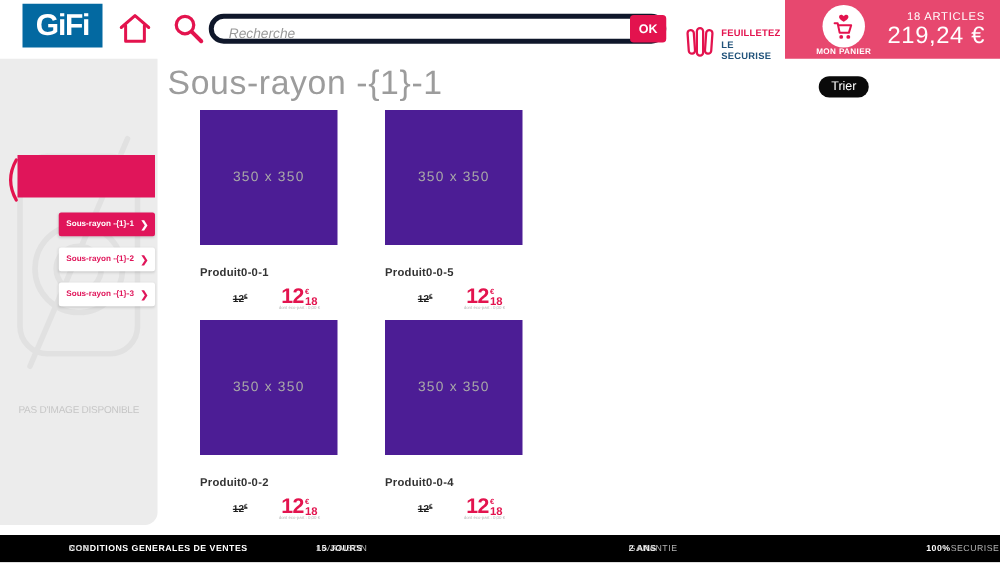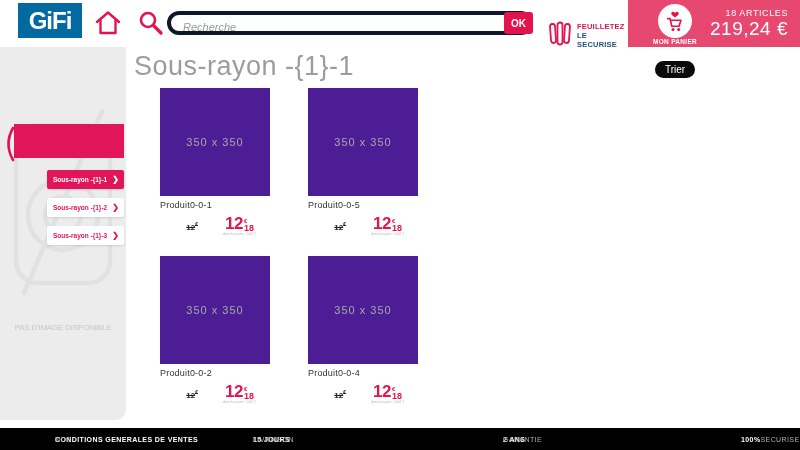--- a/index.html
+++ b/index.html
@@ -54,21 +54,21 @@
   .page-title{position:absolute;left:134px;top:51px;font-size:27px;font-weight:300;
               color:#9c9c9c;letter-spacing:.5px;}
   .trier{position:absolute;left:655px;top:61px;height:17px;padding:0 10px;border:none;border-radius:9px;
          background:#0a0a0a;color:#fff;font-size:10px;cursor:pointer;font-family:"Liberation Sans",sans-serif;}
 
   .card{position:absolute;width:110px;cursor:pointer;}
   .c1{left:160px;top:88px;} .c2{left:308px;top:88px;}
   .c3{left:160px;top:256px;} .c4{left:308px;top:256px;}
   .pimg{width:110px;height:108px;background:#4c1d95;display:flex;align-items:center;justify-content:center;
         color:#a8a8a8;font-size:11px;letter-spacing:1px;}
-  .pname{margin-top:4px;font-size:9px;font-weight:400;color:#333;letter-spacing:.2px;}
+  .pname{margin-top:17px;font-size:9px;font-weight:700;color:#333;letter-spacing:.2px;}
   .prices{margin-top:7px;display:flex;justify-content:flex-end;align-items:flex-start;gap:13px;padding-right:2px;}
   .old{font-size:8px;font-weight:700;color:#1e1e1e;text-decoration:line-through;line-height:14px;}
   .old sup{font-size:5px;}
   .bigwrap{display:flex;flex-direction:column;align-items:center;}
   .big{color:#e3134e;display:flex;align-items:flex-start;line-height:13px;}
   .big .euros{font-size:17px;font-weight:800;line-height:14px;letter-spacing:-.5px;}
   .big .frac{display:flex;flex-direction:column;line-height:5px;margin-left:1px;padding-top:1px;}
   .big .cur{font-size:6px;font-weight:700;line-height:6px;}
   .big .cents{font-size:9px;font-weight:800;line-height:8px;}
   .note{font-size:6px;color:#b7b7b7;transform:scale(.58);transform-origin:center top;white-space:nowrap;}

